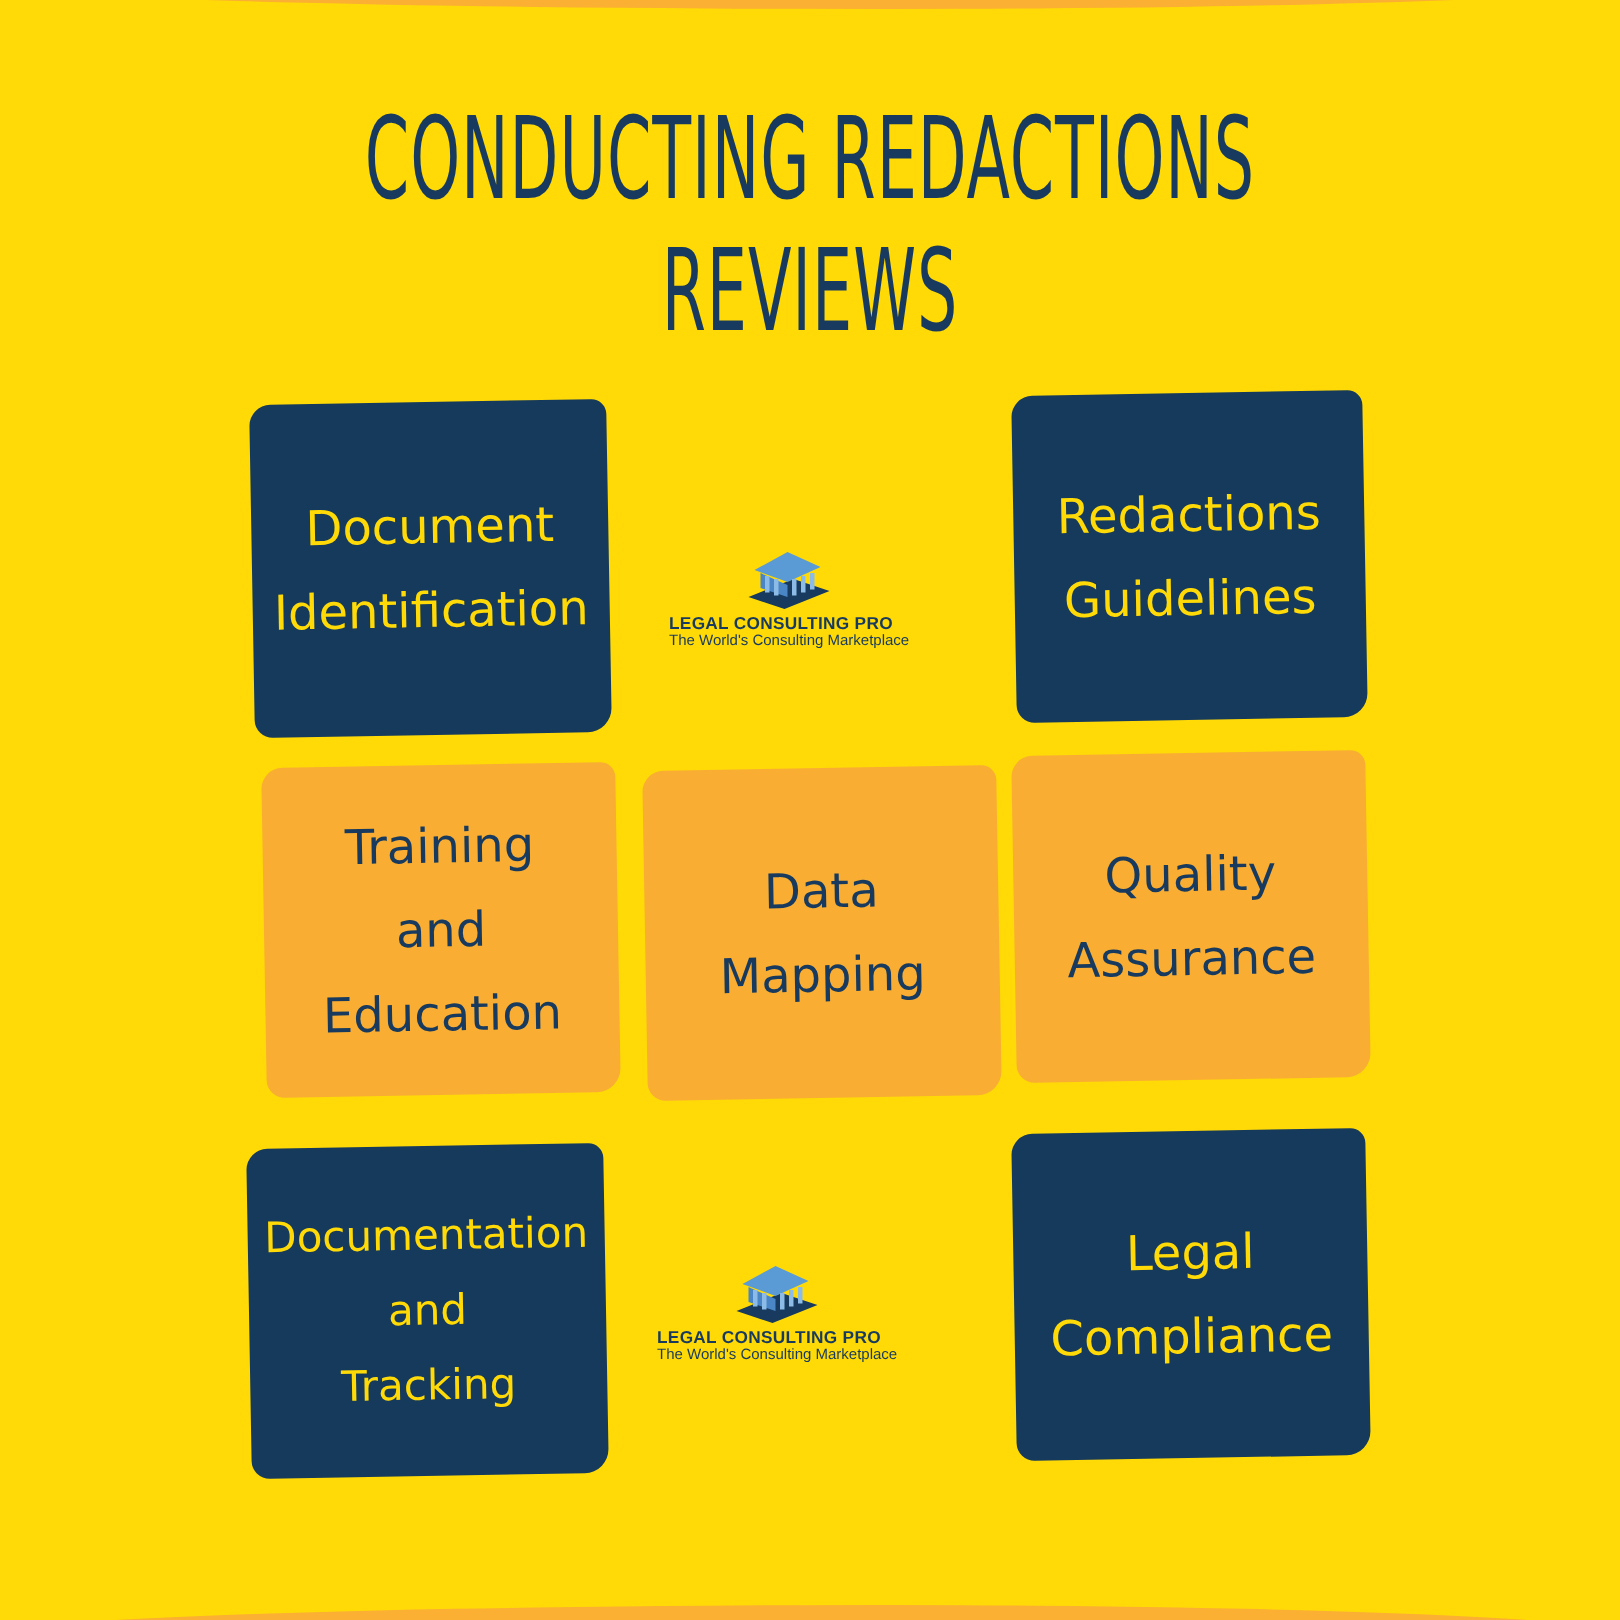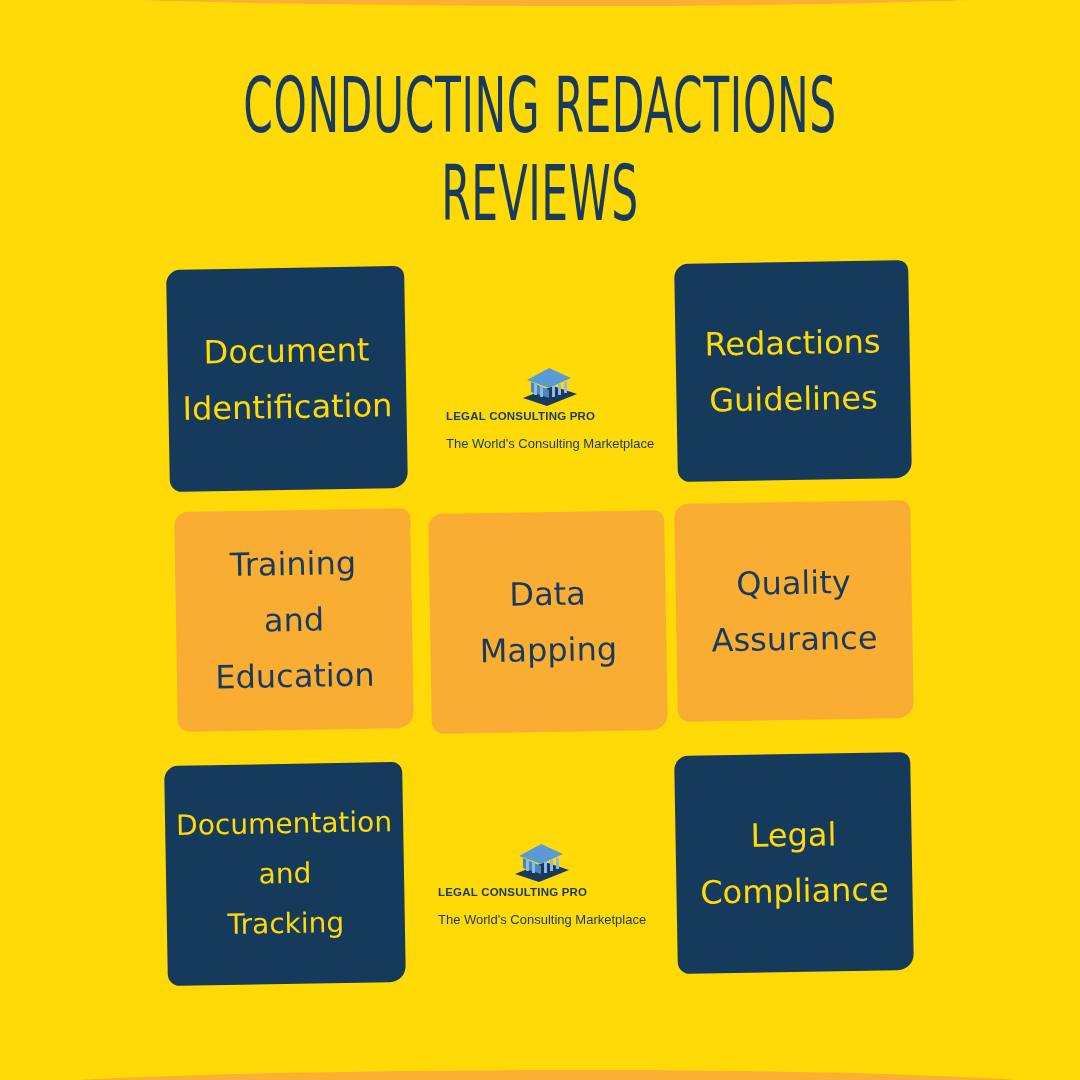--- a/index.html
+++ b/index.html
@@ -39,21 +39,21 @@
     .logo {
       position: absolute; display: flex; align-items: center; gap: 4px; flex-direction: column;
     }
     .logo .bank { width: 58px; height: 42px; }
     .logo .txt { display: flex; flex-direction: column; }
     .logo .name {
       font-family: "Liberation Sans", sans-serif; font-weight: bold;
       font-size: 11.5px; color: #173A5E; letter-spacing: 0.2px;
     }
     .logo .tag {
-      font-family: "Liberation Sans", sans-serif; font-size: 13px; color: #173A5E; margin-top: 14px;
+      font-family: "Liberation Sans", sans-serif; font-size: 10px; color: #173A5E; margin-top: 0;
     }
   </style>
 </head>
 <body>
 
 <div class="band-top"></div>
 <div class="band-bottom"></div>
 
 <h1 class="title" style="margin:0;">
   <span class="line">CONDUCTING REDACTIONS</span>

